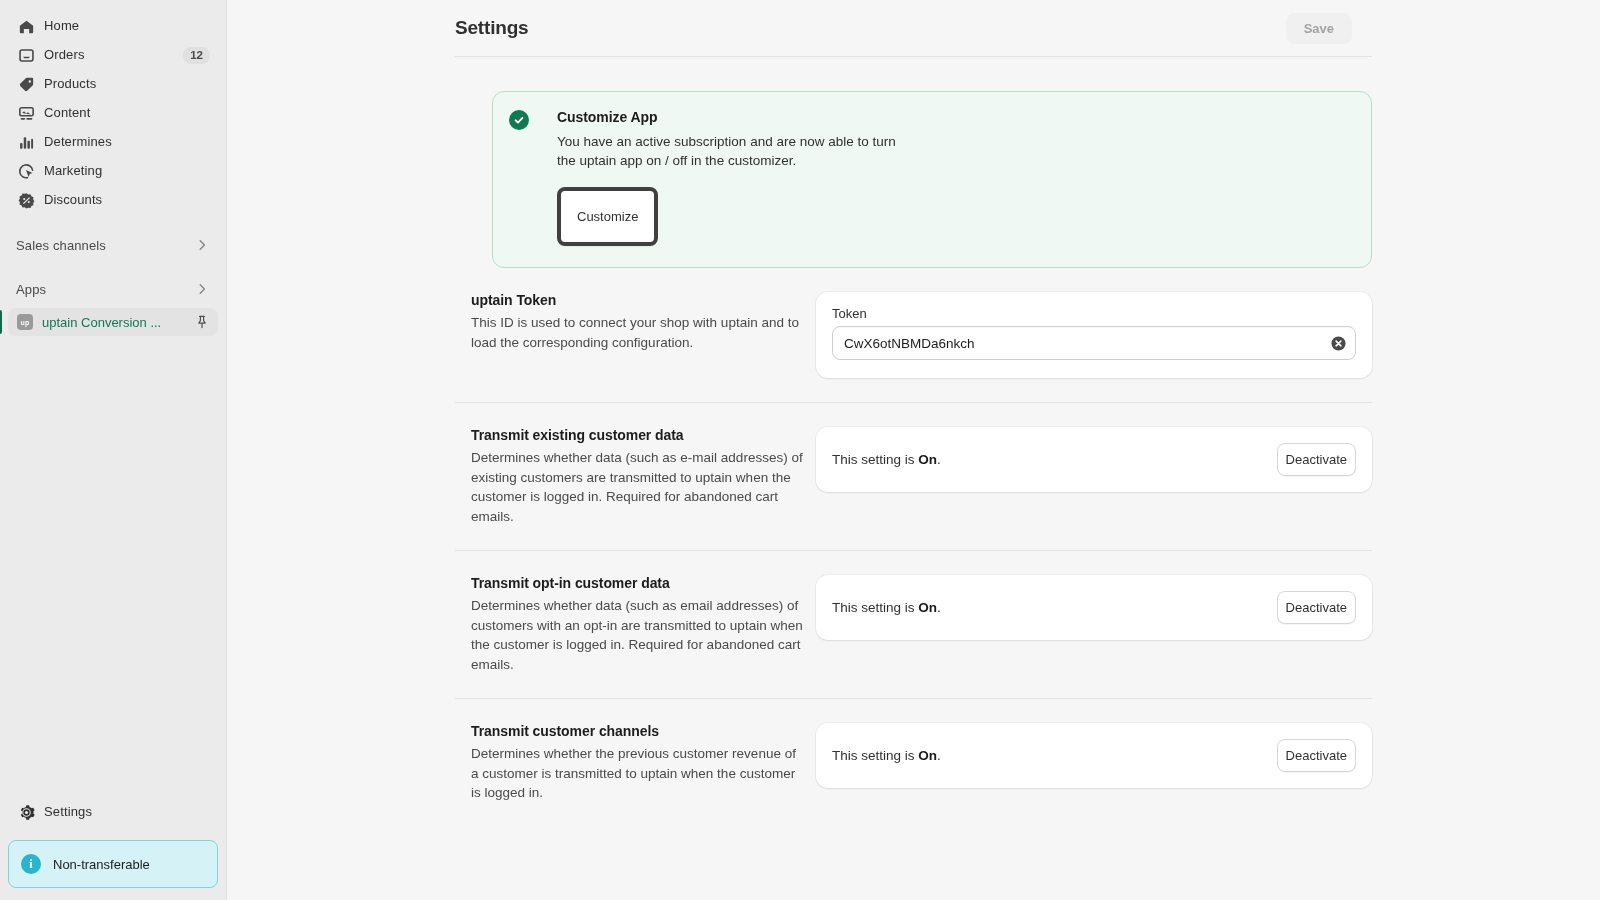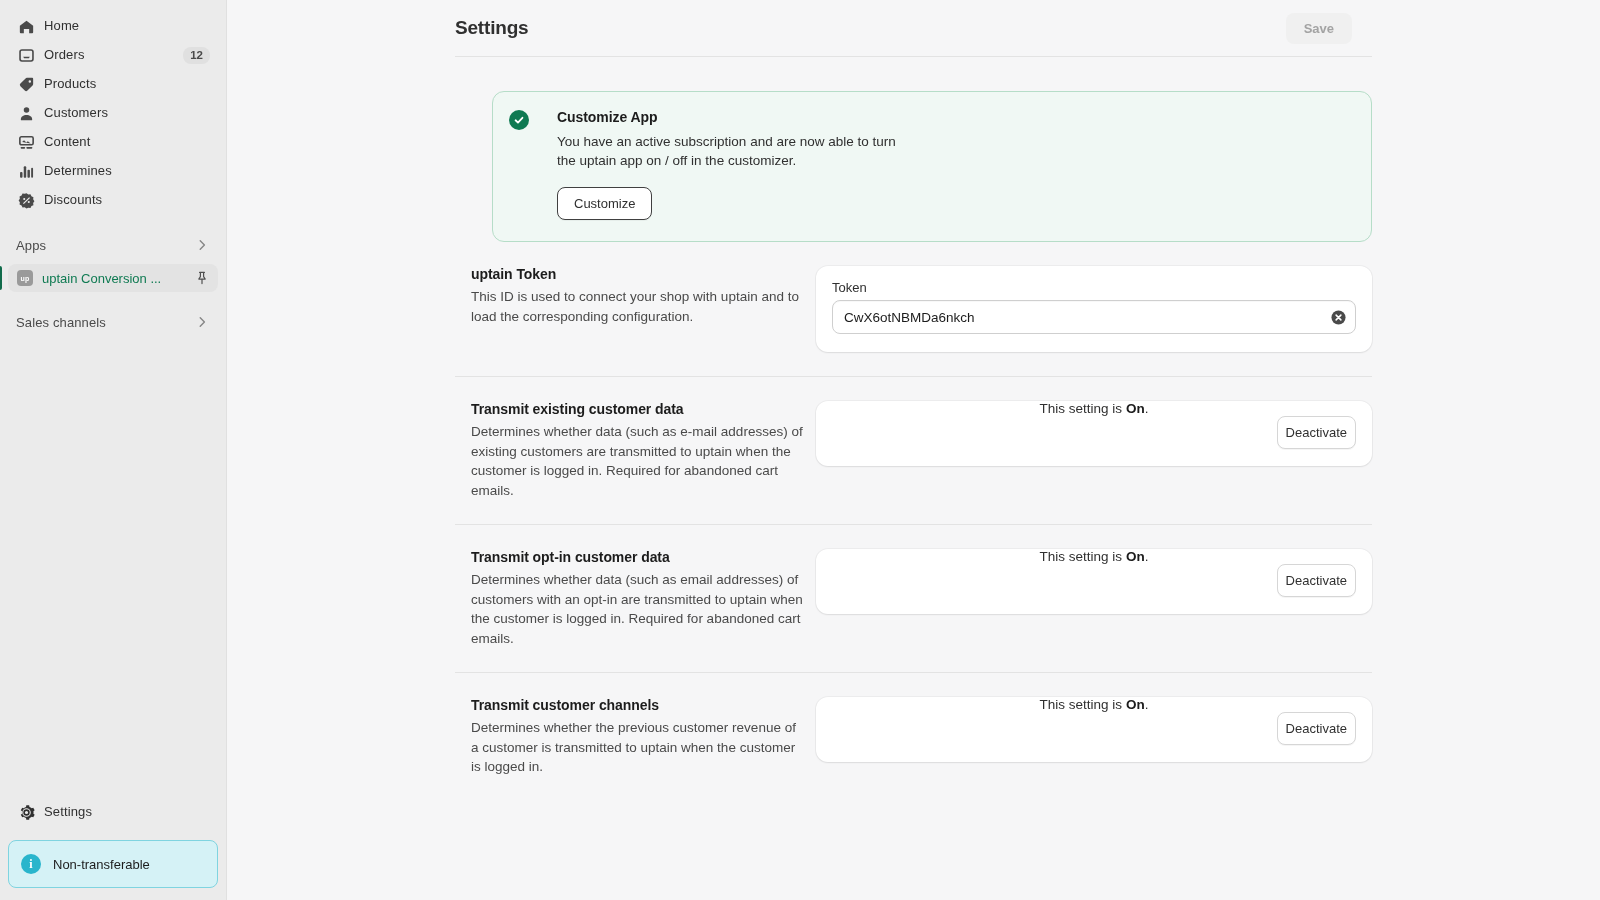--- a/index.html
+++ b/index.html
@@ -168,24 +168,24 @@
     font-size: 14px; font-weight: 600; color: #1c1c1c;
     margin-bottom: 7px; letter-spacing: -0.005em;
   }
   .banner-text {
     font-size: 13.5px; line-height: 19px; color: #303030;
     max-width: 340px;
   }
   .customize-btn {
     margin-top: 17px;
     background: #ffffff;
-    border: 1px solid #404040;
+    border: 4px solid #404040;
     border-radius: 8px;
     font-size: 13px; font-weight: 500; color: #303030;
-    padding: 8px 16px; cursor: pointer;
+    padding: 18px 16px; cursor: pointer;
     font-family: "Liberation Sans", sans-serif;
     box-shadow: 0 1px 0 rgba(0,0,0,0.04);
   }
 
   
   .row {
     display: flex; padding: 24px 0 0 0;
     gap: 11px;
   }
   .row-left { width: 350px; flex: 0 0 350px; padding-left: 16px; }
@@ -225,21 +225,20 @@
     position: absolute; right: 9px; top: 50%;
     transform: translateY(-50%);
     width: 18px; height: 18px; border: none;
     background: transparent; padding: 0; cursor: pointer;
     display: flex; align-items: center; justify-content: center;
   }
 
   .card-toggle {
     height: 65px; display: flex; align-items: center;
     padding: 0 16px;
-    flex-direction: column;
   }
   .toggle-text { font-size: 13.5px; color: #303030; }
   .toggle-text b { font-weight: 700; color: #1c1c1c; }
   .deactivate-btn {
     margin-left: auto;
     background: #ffffff;
     border: 1px solid #d6d6d6;
     border-radius: 8px;
     font-size: 13px; font-weight: 500; color: #303030;
     padding: 8px 8px; cursor: pointer;
@@ -283,29 +282,20 @@
 
       <div class="nav-item">
         <span class="nav-icon">
           <svg width="19" height="19" viewBox="0 0 20 20" fill="#4a4a4a">
               <path d="M10.4 3H16a1 1 0 0 1 1 1v5.6a2 2 0 0 1-.6 1.4l-5.4 5.4a2 2 0 0 1-2.8 0l-4.6-4.6a2 2 0 0 1 0-2.8L9 3.6a2 2 0 0 1 1.4-.6Zm3.1 2.6a1.3 1.3 0 1 0 0 2.6 1.3 1.3 0 0 0 0-2.6Z"></path>
             </svg>
         </span>
         <span class="nav-label">Products</span>
       </div>
 
-      <div class="nav-item">
-        <span class="nav-icon">
-          <svg width="19" height="19" viewBox="0 0 20 20" fill="#4a4a4a">
-              <circle cx="10" cy="6.2" r="2.9"></circle>
-              <path d="M4 16.2c0-2.9 2.7-4.6 6-4.6s6 1.7 6 4.6a.9.9 0 0 1-.9.9H4.9a.9.9 0 0 1-.9-.9Z"></path>
-            </svg>
-        </span>
-        <span class="nav-label">Customers</span>
-      </div>
 
       <div class="nav-item">
         <span class="nav-icon">
           <svg width="19" height="19" viewBox="0 0 20 20" fill="none" stroke="#4a4a4a" stroke-width="1.7">
               <rect x="3" y="4" width="14" height="8.4" rx="1.6"></rect>
               <path d="M5.4 9.6l2-2 2.4 2.4 1.6-1.4 3 2.4" fill="#4a4a4a" stroke="none"></path>
               <path d="M4.6 15.6h3.2M10.6 15.6h4.8" stroke-linecap="round"></path>
             </svg>
         </span>
         <span class="nav-label">Content</span>
@@ -316,58 +306,67 @@
           <svg width="19" height="19" viewBox="0 0 20 20" fill="#4a4a4a">
               <rect x="3.2" y="10.6" width="2.6" height="6" rx="1"></rect>
               <rect x="7.1" y="4.4" width="2.6" height="12.2" rx="1"></rect>
               <rect x="11" y="8.2" width="2.6" height="8.4" rx="1"></rect>
               <rect x="14.9" y="6" width="2" height="10.6" rx="1"></rect>
             </svg>
         </span>
         <span class="nav-label">Determines</span>
       </div>
 
+      <div class="nav-item">
+        <span class="nav-icon">
+          <svg width="19" height="19" viewBox="0 0 20 20" fill="none" stroke="#4a4a4a" stroke-width="1.7">
+              <path d="M16.4 8.6A6.8 6.8 0 1 0 11 16.5" stroke-linecap="round"></path>
+              <path d="M9.4 8.4l7 3.1-3 1.2-1.2 3-2.8-7.3Z" fill="#4a4a4a" stroke="none"></path>
+            </svg>
+        </span>
+        <span class="nav-label">Marketing</span>
+      </div>
 
       <div class="nav-item">
         <span class="nav-icon">
           <svg width="19" height="19" viewBox="0 0 20 20" fill="#4a4a4a">
               <path d="M10 2.4l1.9 1.3 2.3-.3 1 2.1 2.1 1-.3 2.3 1.3 1.9-1.3 1.9.3 2.3-2.1 1-1 2.1-2.3-.3L10 18.3l-1.9-1.3-2.3.3-1-2.1-2.1-1 .3-2.3L1.7 10l1.3-1.9-.3-2.3 2.1-1 1-2.1 2.3.3L10 2.4Z"></path>
               <path d="M7.6 7.3a1.1 1.1 0 1 1 0 2.2 1.1 1.1 0 0 1 0-2.2Zm4.8 3.2a1.1 1.1 0 1 1 0 2.2 1.1 1.1 0 0 1 0-2.2ZM12.8 6.6l.9.7-6.5 6.5-.9-.8 6.5-6.4Z" fill="#ebebeb"></path>
             </svg>
         </span>
         <span class="nav-label">Discounts</span>
       </div>
     </nav>
+
+    <div class="nav-section">
+      <div class="section-header">
+        <span class="section-title">Sales channels</span>
+        <span class="chev">
+          <svg width="16" height="16" viewBox="0 0 20 20" fill="none" stroke="#4a4a4a" stroke-width="1.8" stroke-linecap="round" stroke-linejoin="round">
+              <path d="M7.8 4.8 13 10l-5.2 5.2"></path>
+            </svg>
+        </span>
+      </div>
+    </div>
 
     <div class="nav-section">
       <div class="section-header">
         <span class="section-title">Apps</span>
         <span class="chev">
           <svg width="16" height="16" viewBox="0 0 20 20" fill="none" stroke="#4a4a4a" stroke-width="1.8" stroke-linecap="round" stroke-linejoin="round">
               <path d="M7.8 4.8 13 10l-5.2 5.2"></path>
             </svg>
         </span>
       </div>
       <div class="app-item">
         <span class="app-badge-icon">up</span>
         <span class="app-label">uptain Conversion ...</span>
         <span class="pin-icon">
           <svg width="16" height="16" viewBox="0 0 20 20" fill="none" stroke="#303030" stroke-width="1.5" stroke-linecap="round" stroke-linejoin="round">
               <path d="M7 3h6M8 3v5.2L6 11.3h8L12 8.2V3M10 11.3V17"></path>
-            </svg>
-        </span>
-      </div>
-    </div>
-
-    <div class="nav-section">
-      <div class="section-header">
-        <span class="section-title">Sales channels</span>
-        <span class="chev">
-          <svg width="16" height="16" viewBox="0 0 20 20" fill="none" stroke="#4a4a4a" stroke-width="1.8" stroke-linecap="round" stroke-linejoin="round">
-              <path d="M7.8 4.8 13 10l-5.2 5.2"></path>
             </svg>
         </span>
       </div>
     </div>
 
     <div class="sidebar-bottom">
       <div class="settings-item">
         <span class="nav-icon">
           <svg width="19" height="19" viewBox="0 0 20 20" fill="#303030">
               <path d="M10 6.6A3.4 3.4 0 1 0 10 13.4 3.4 3.4 0 0 0 10 6.6Zm0 5.1a1.7 1.7 0 1 1 0-3.4 1.7 1.7 0 0 1 0 3.4Z"></path>

